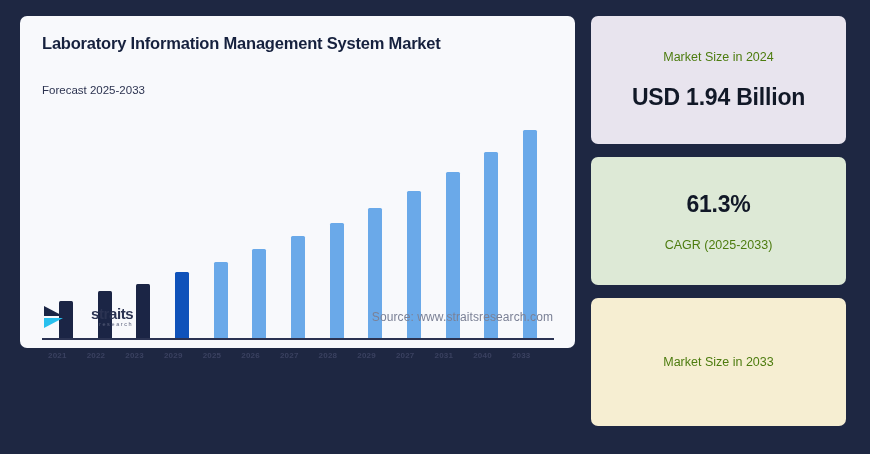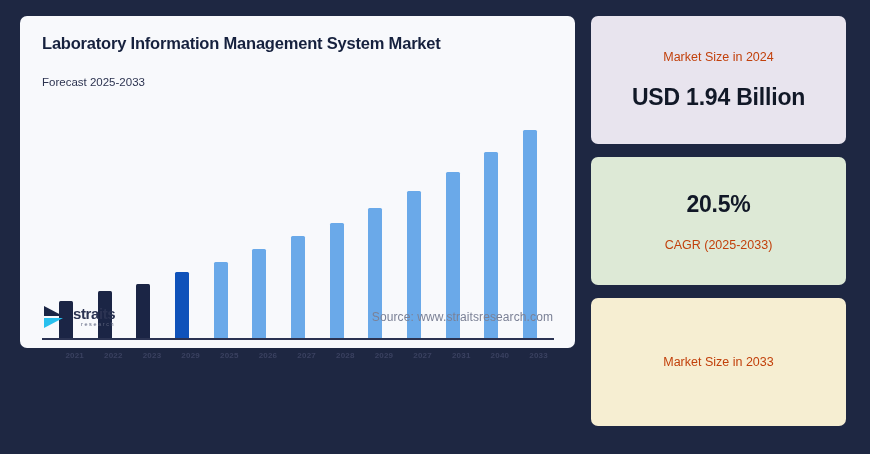--- a/index.html
+++ b/index.html
@@ -27,21 +27,21 @@
     padding: 18px 22px 10px 22px;
   }
   .chart-title {
     font-size: 16.5px;
     font-weight: bold;
     color: #16213e;
     letter-spacing: -0.2px;
     line-height: 1.2;
   }
   .chart-subtitle {
-    margin-top: 22px;
+    margin-top: 30px;
     font-size: 11.5px;
     color: #2c3350;
   }
 
   .plot {
     position: absolute;
     left: 22px;
     top: 100px;
     width: 512px;
     height: 240px;
@@ -78,42 +78,42 @@
   .tick-labels {
     position: absolute;
     left: 0; right: 0;
     bottom: -4px;
     display: flex;
     justify-content: space-between;
     padding: 0 6px;
   }
   .tick-label {
     width: 36px;
-    text-align: right;
+    text-align: left;
     font-size: 8px;
     font-weight: bold;
     color: #3a4károly;
     color: #3a4160;
     letter-spacing: 0.2px;
   }
 
   
   .panel-footer {
     position: absolute;
     left: 22px; right: 22px;
     bottom: 14px;
     height: 34px;
     display: flex;
     align-items: center;
     justify-content: space-between;
   }
   .logo {
     display: flex;
     align-items: center;
-    gap: 5px;
+    gap: 23px;
   }
   .logo-mark { width: 26px; height: 24px; display:block; }
   .logo-text { display: flex; flex-direction: column; line-height: 1; }
   .logo-word {
     font-size: 15px;
     font-weight: bold;
     color: #2b3352;
     letter-spacing: -0.4px;
   }
   .logo-sub {
@@ -140,21 +140,21 @@
   .card {
     height: 128px;
     border-radius: 7px;
     display: flex;
     flex-direction: column;
     align-items: center;
     justify-content: center;
     gap: 20px;
     text-align: center;
   }
-  .card-label { font-size: 12.5px; color: #c2410c; }
+  .card-label { font-size: 12.5px; color: #4d7c0f; }
   .card-value { font-size: 23px; font-weight: bold; color: #111827; letter-spacing: -0.2px; }
 </style>
 </head>
 <body>
 
 <div id="root">
 
   <div class="chart-panel">
 
     <div class="chart-title">Laboratory Information Management System Market</div>
@@ -236,21 +236,21 @@
       <div class="source">Source: www.straitsresearch.com</div>
     </div>
   </div>
 
   <div class="cards" id="cards">
       <div class="card" style="background: rgb(232, 228, 238);">
         <div class="card-label">Market Size in 2024</div>
         <div class="card-value">USD 1.94 Billion</div>
       </div>
       <div class="card" style="background: rgb(221, 233, 214);">
-        <div class="card-value">20.5%</div>
+        <div class="card-value">61.3%</div>
         <div class="card-label">CAGR (2025-2033)</div>
       </div>
       <div class="card" style="background: rgb(246, 238, 210); gap: 12px;">
         <div class="card-label">Market Size in 2033</div>
       </div>
     </div>
 
 </div>
 
 </body></html>

